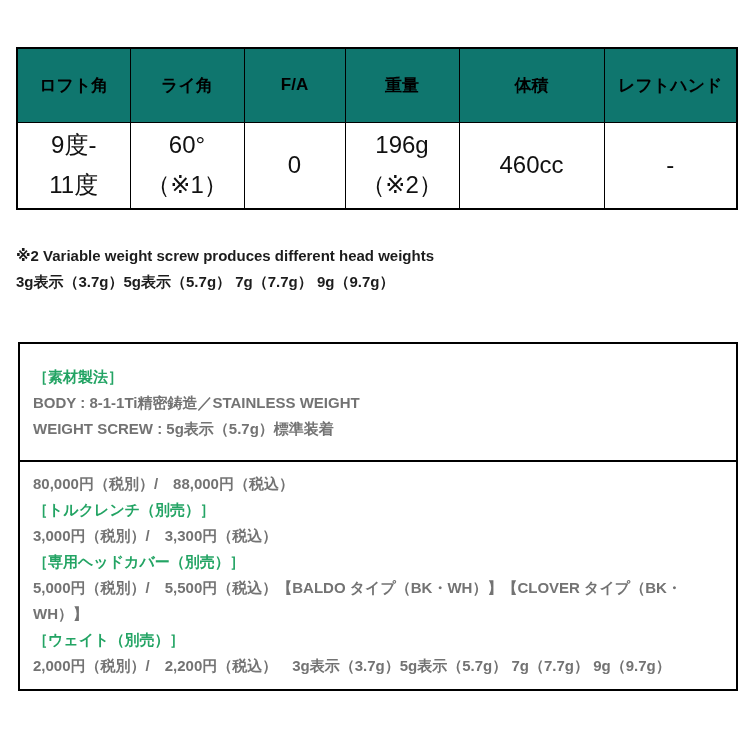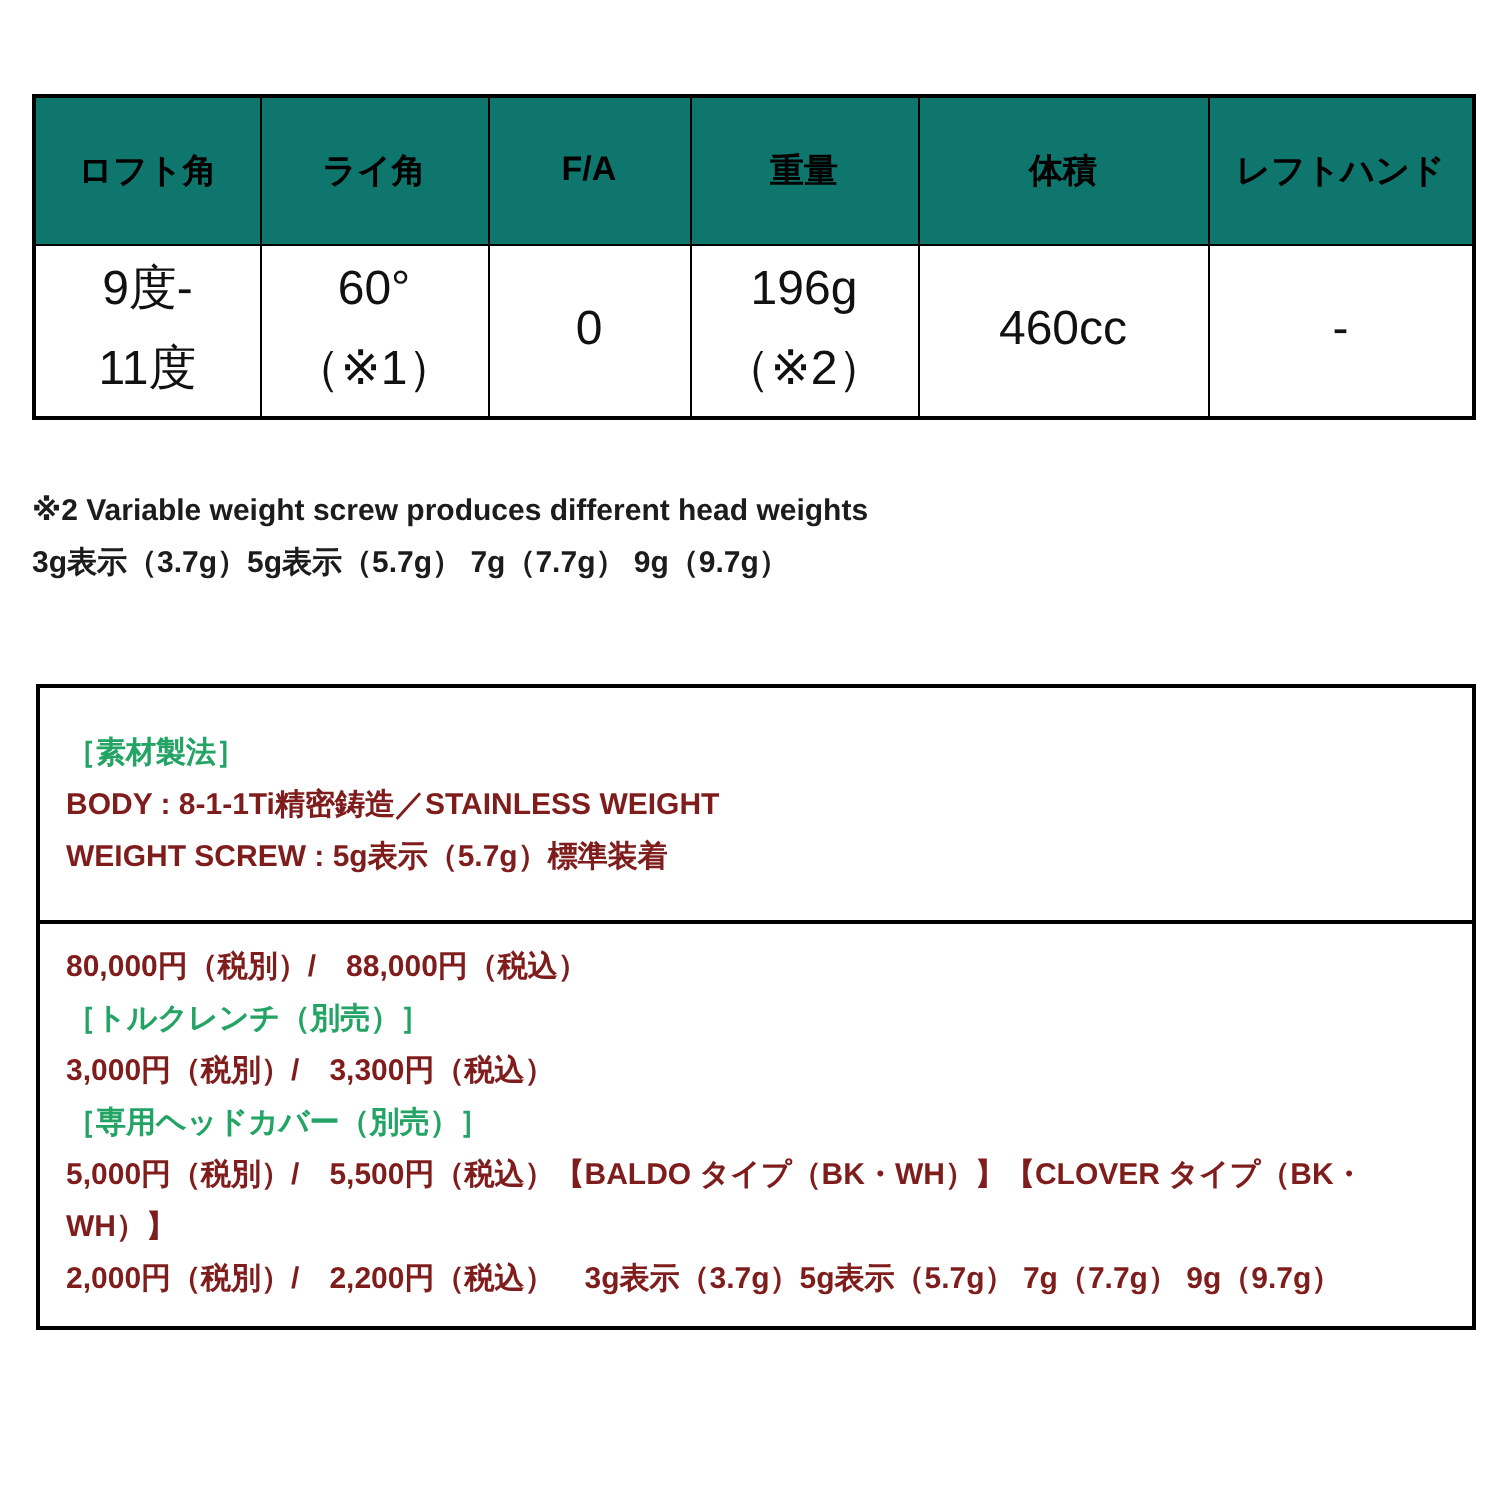--- a/index.html
+++ b/index.html
@@ -69,21 +69,21 @@
   }
   .box-section.price-section {
     border-top: 2px solid #000;
     padding-bottom: 10px;
   }
   .box-line {
     font-size: 15px;
     font-weight: bold;
     line-height: 26px;
     white-space: pre-wrap;
-    color: #7f1d1d;
+    color: #737373;
   }
   .box-line.green { color: var(--accent-green, #23a464); }
   .box-line.wrap-narrow { max-width: 672px; }
 </style>
 </head>
 <body>
 
 <table class="spec-table">
   <colgroup>
     <col style="width:113px">
@@ -128,15 +128,16 @@
     <div class="box-line green">［素材製法］</div>
     <div class="box-line">BODY : 8-1-1Ti精密鋳造／STAINLESS WEIGHT</div>
     <div class="box-line">WEIGHT SCREW : 5g表示（5.7g）標準装着</div>
   </div>
   <div class="box-section price-section">
     <div class="box-line">80,000円（税別）/　88,000円（税込）</div>
     <div class="box-line green">［トルクレンチ（別売）］</div>
     <div class="box-line">3,000円（税別）/　3,300円（税込）</div>
     <div class="box-line green">［専用ヘッドカバー（別売）］</div>
     <div class="box-line wrap-narrow">5,000円（税別）/　5,500円（税込）【BALDO タイプ（BK・WH）】【CLOVER タイプ（BK・WH）】</div>
+    <div class="box-line green">［ウェイト（別売）］</div>
     <div class="box-line">2,000円（税別）/　2,200円（税込）　3g表示（3.7g）5g表示（5.7g） 7g（7.7g） 9g（9.7g）</div>
   </div>
 </div>
 
 </body></html>

